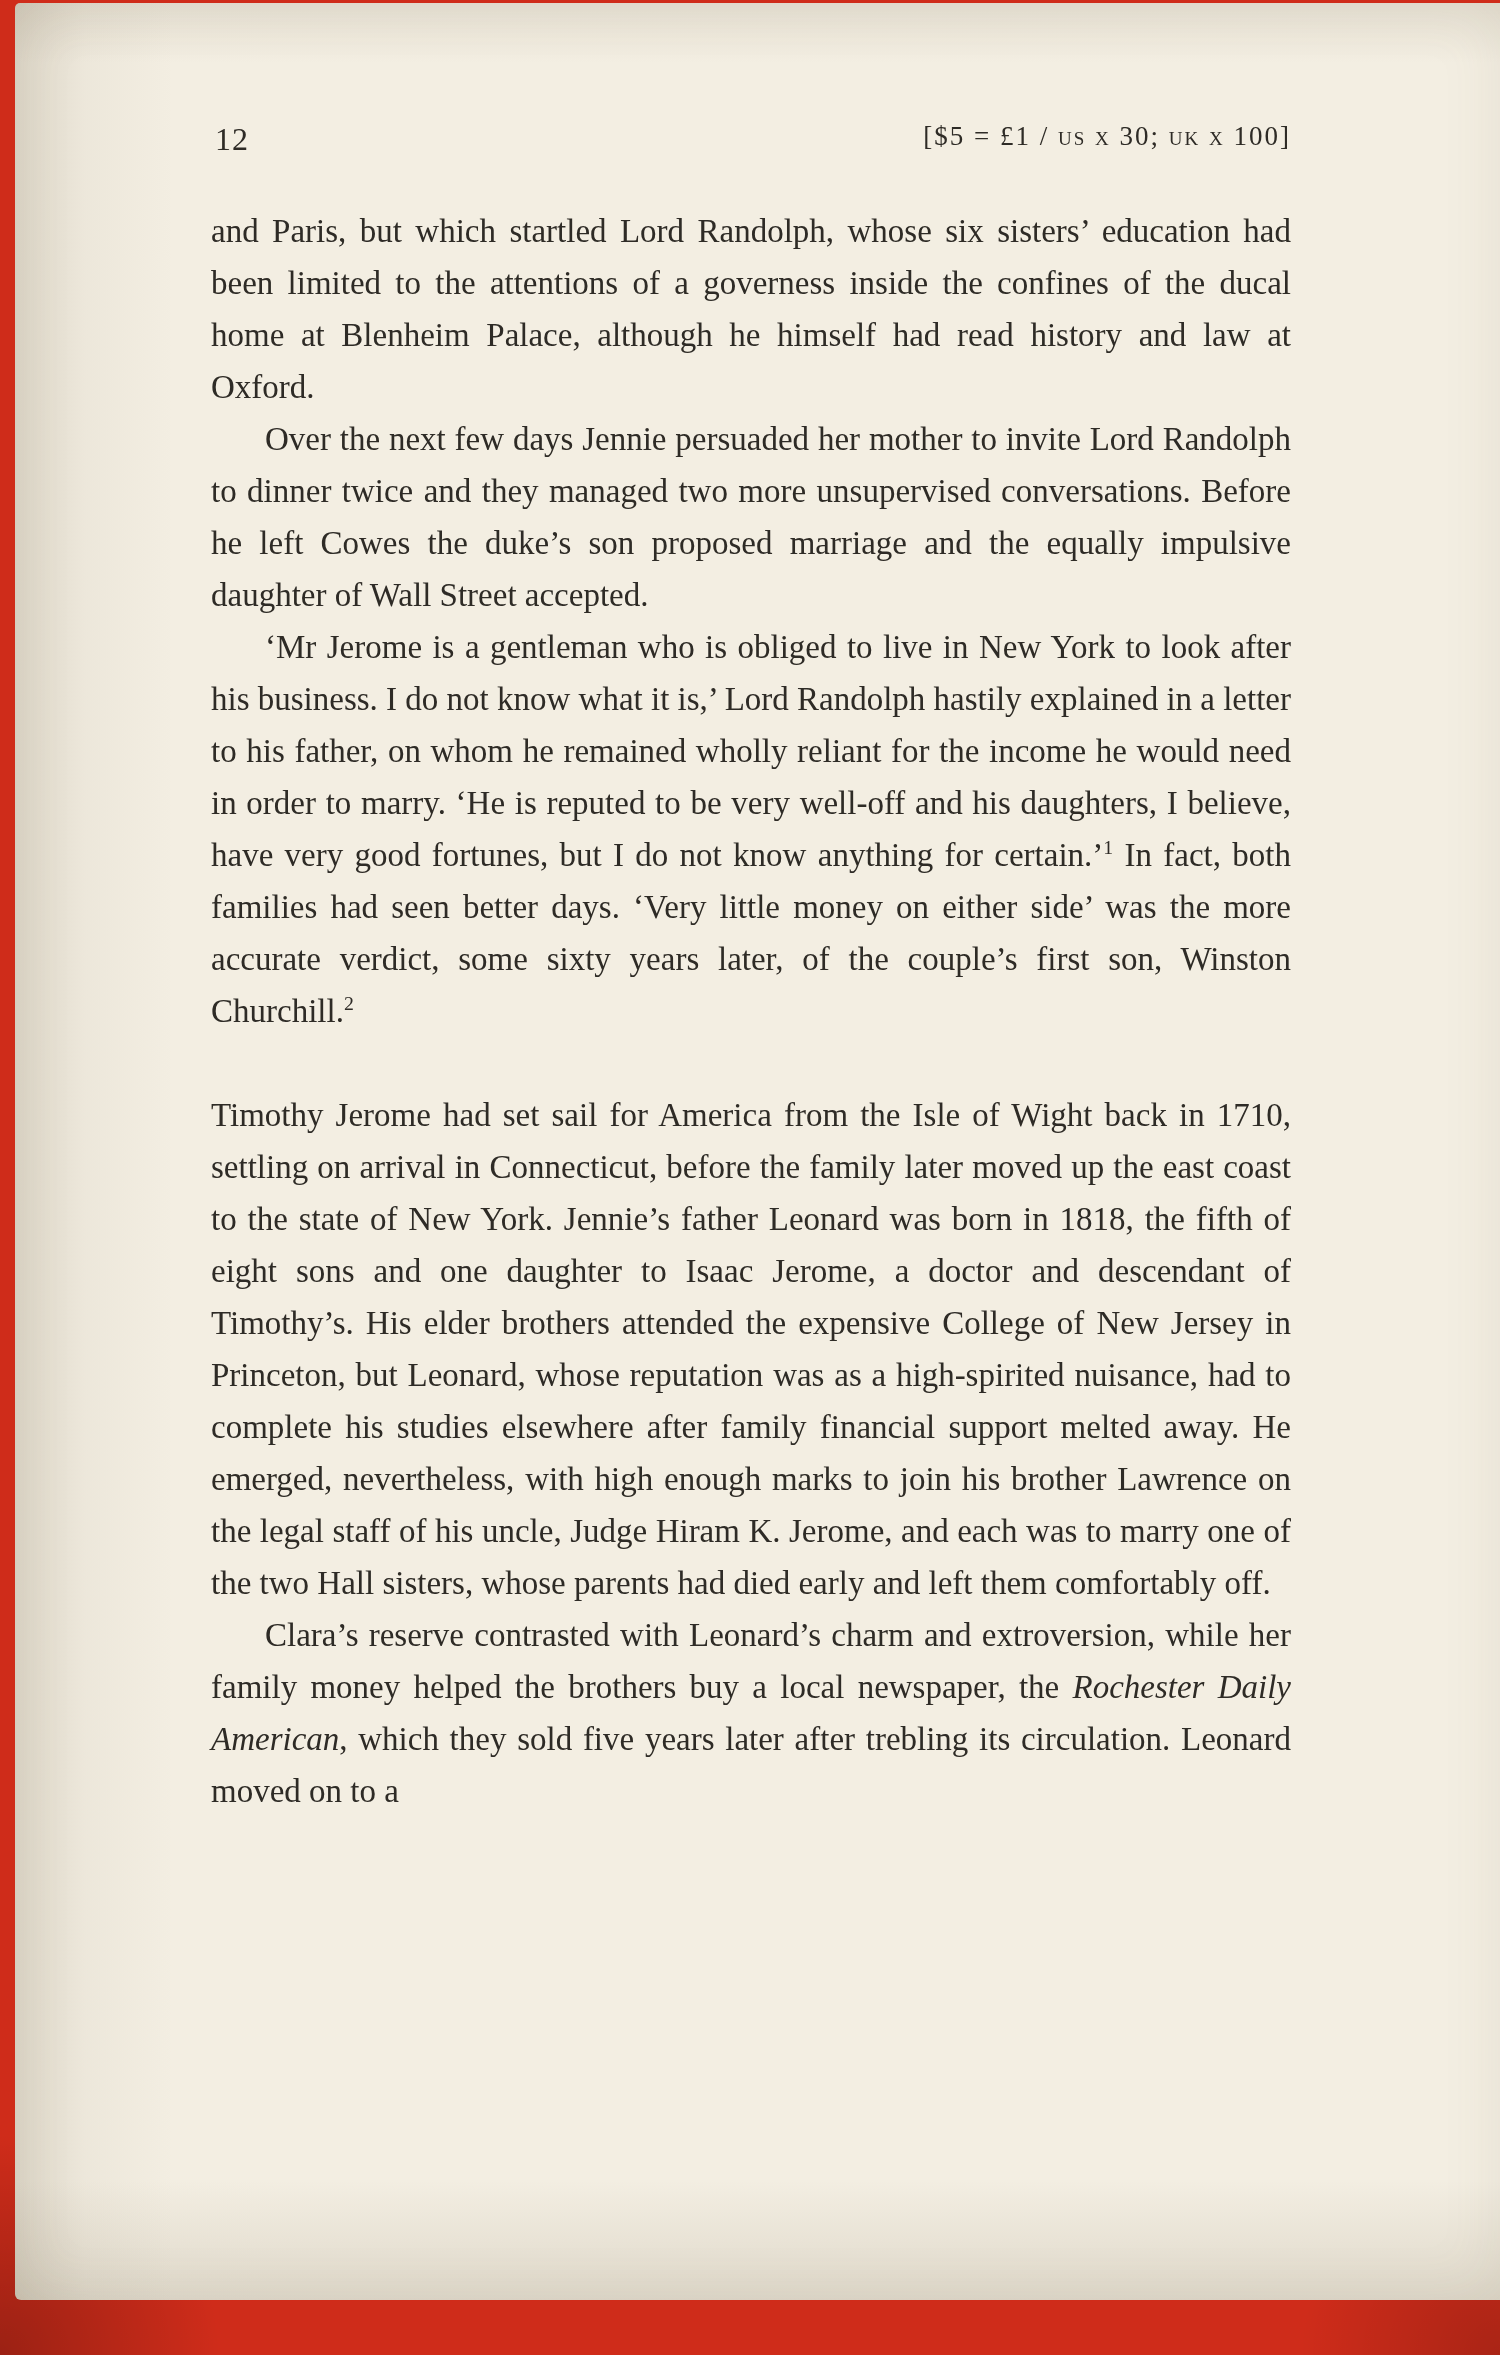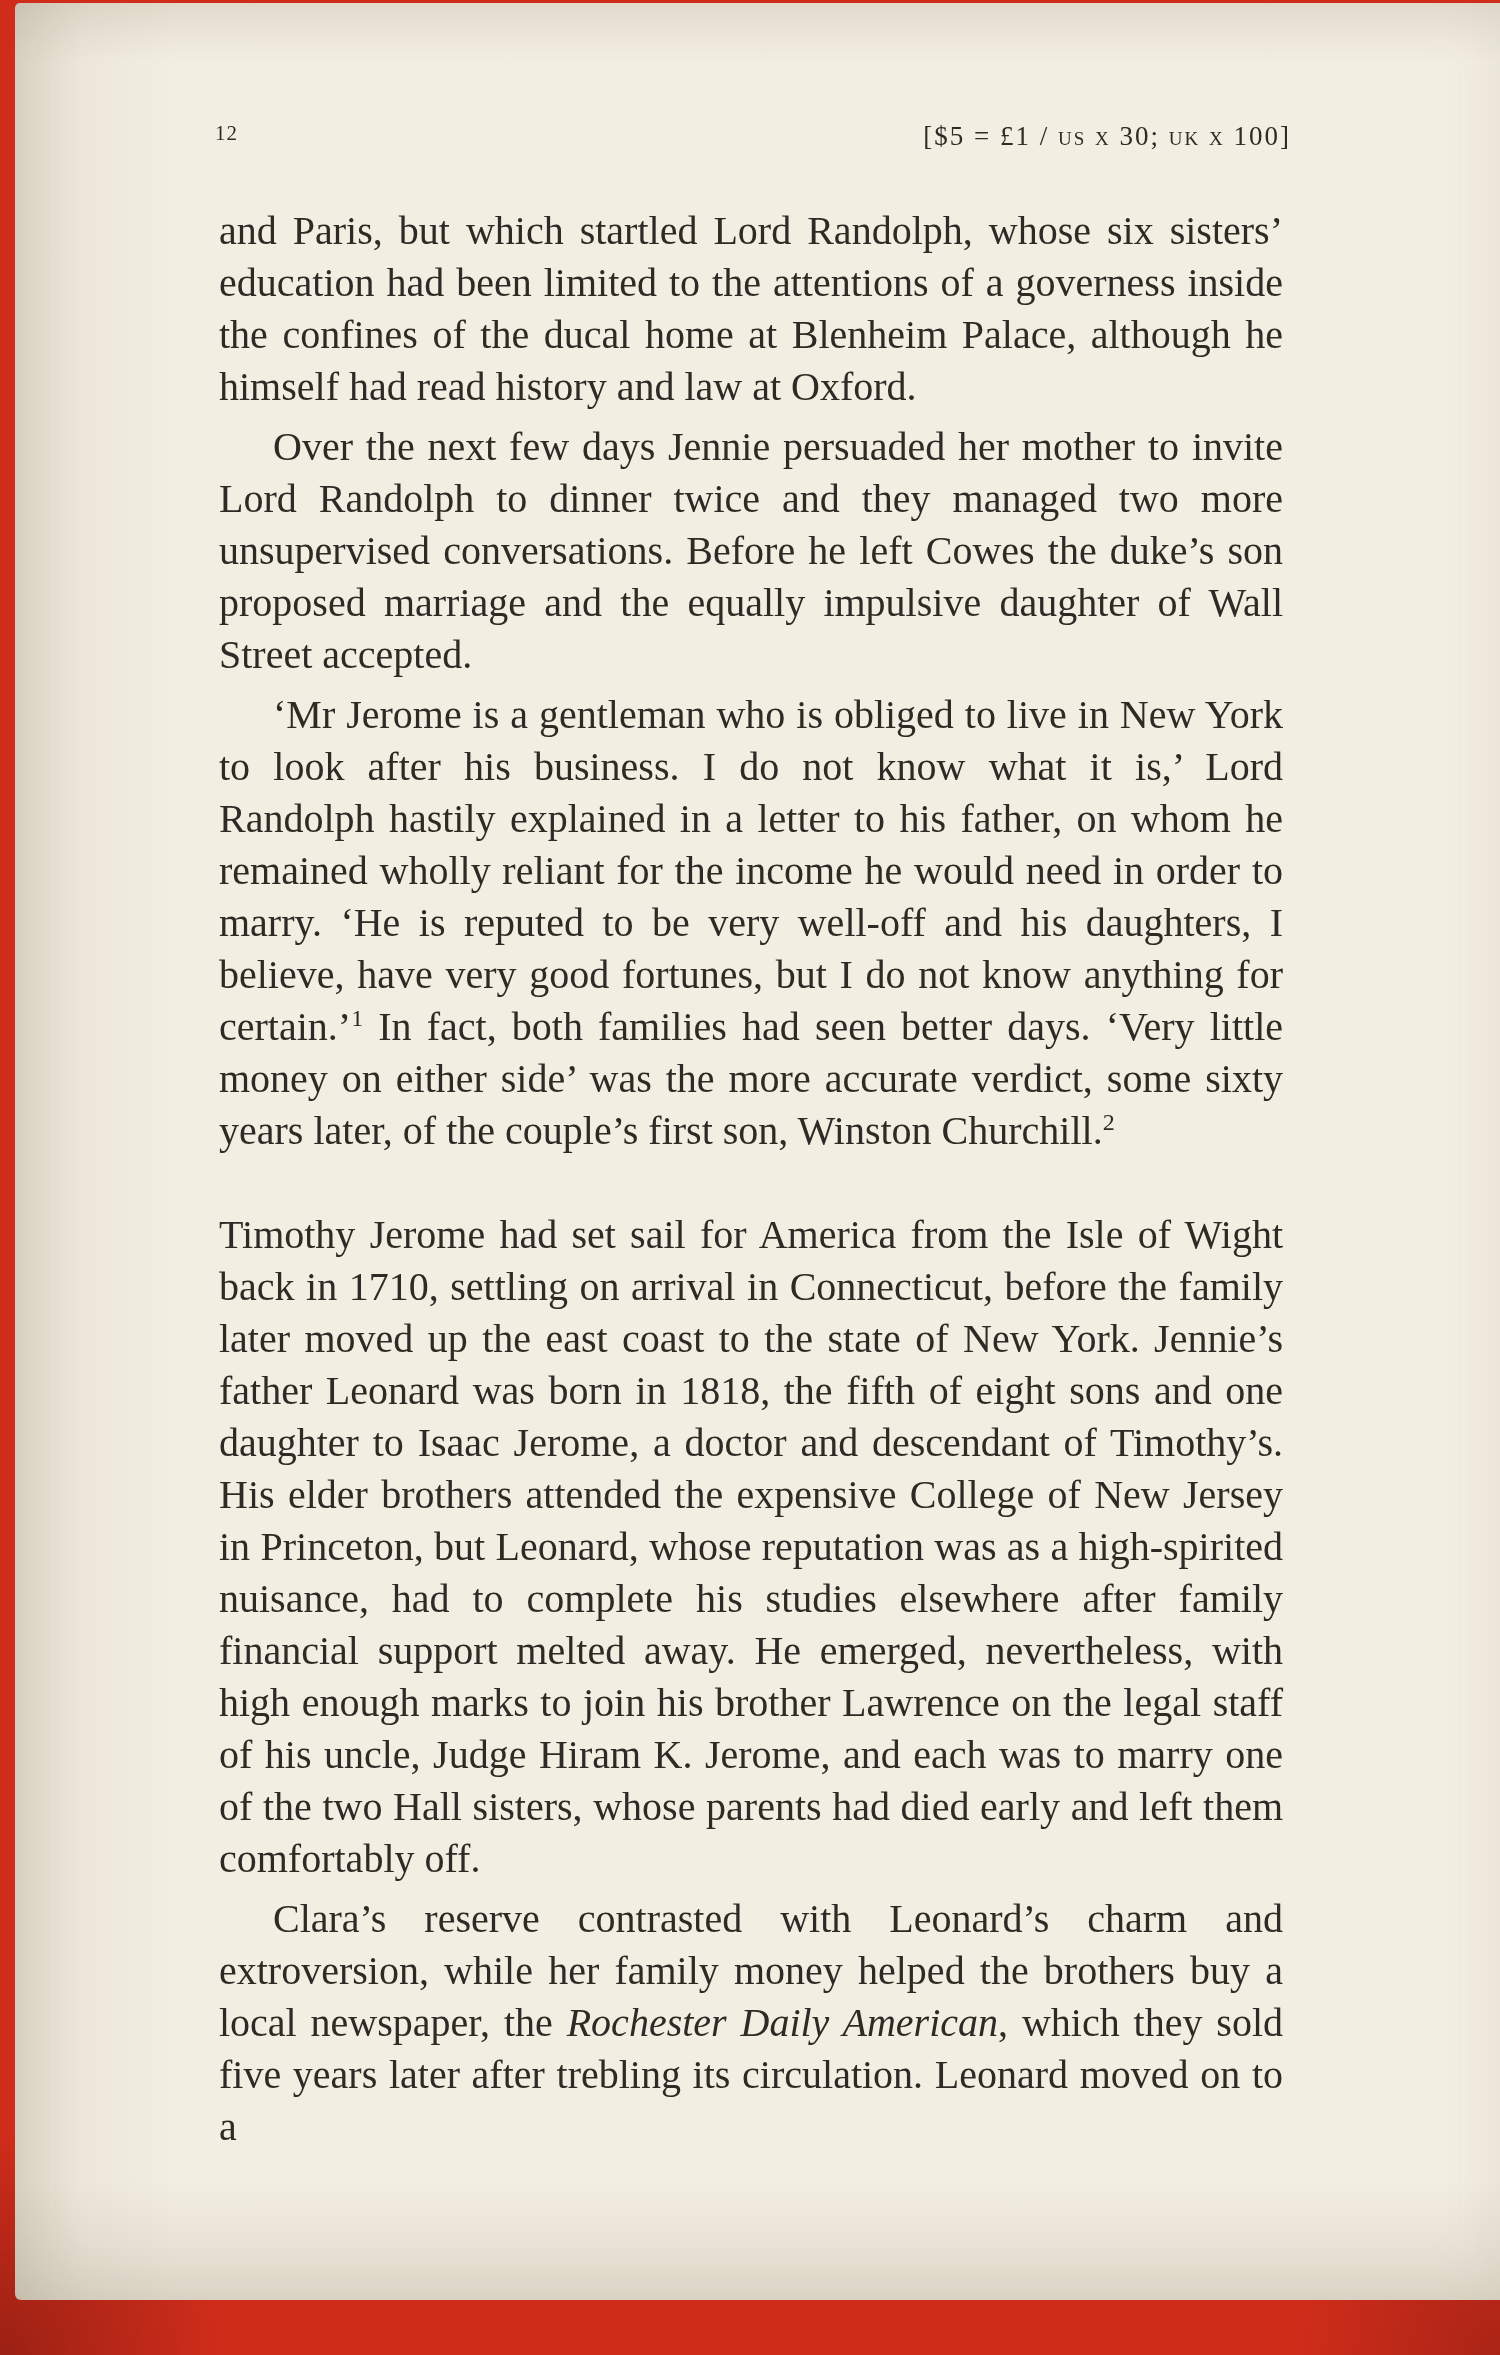--- a/index.html
+++ b/index.html
@@ -50,38 +50,38 @@
   }
   .page-header {
     position: relative;
     height: 46px;
     margin-bottom: 38px;
   }
   .page-number {
     position: absolute;
     left: 4px;
     top: 0;
-    font-size: 21px;
+    font-size: 32px;
     letter-spacing: 1px;
     color: var(--ink);
   }
   .running-header {
     position: absolute;
     left: 0;
     right: 0;
     top: 0;
     text-align: right;
     font-size: 27px;
     letter-spacing: 2px;
     font-variant: small-caps;
     color: var(--ink);
   }
   .text-block p {
-    margin: 8px;
-    font-size: 40px;
+    margin: 0;
+    font-size: 33px;
     line-height: 52px;
     text-align: justify;
     color: var(--ink);
   }
   .text-block p.indent { text-indent: 54px; }
   .text-block p.section-break { margin-top: 52px; }
   .italic { font-style: italic; }
   sup {
     font-size: 0.6em;
     line-height: 0;

